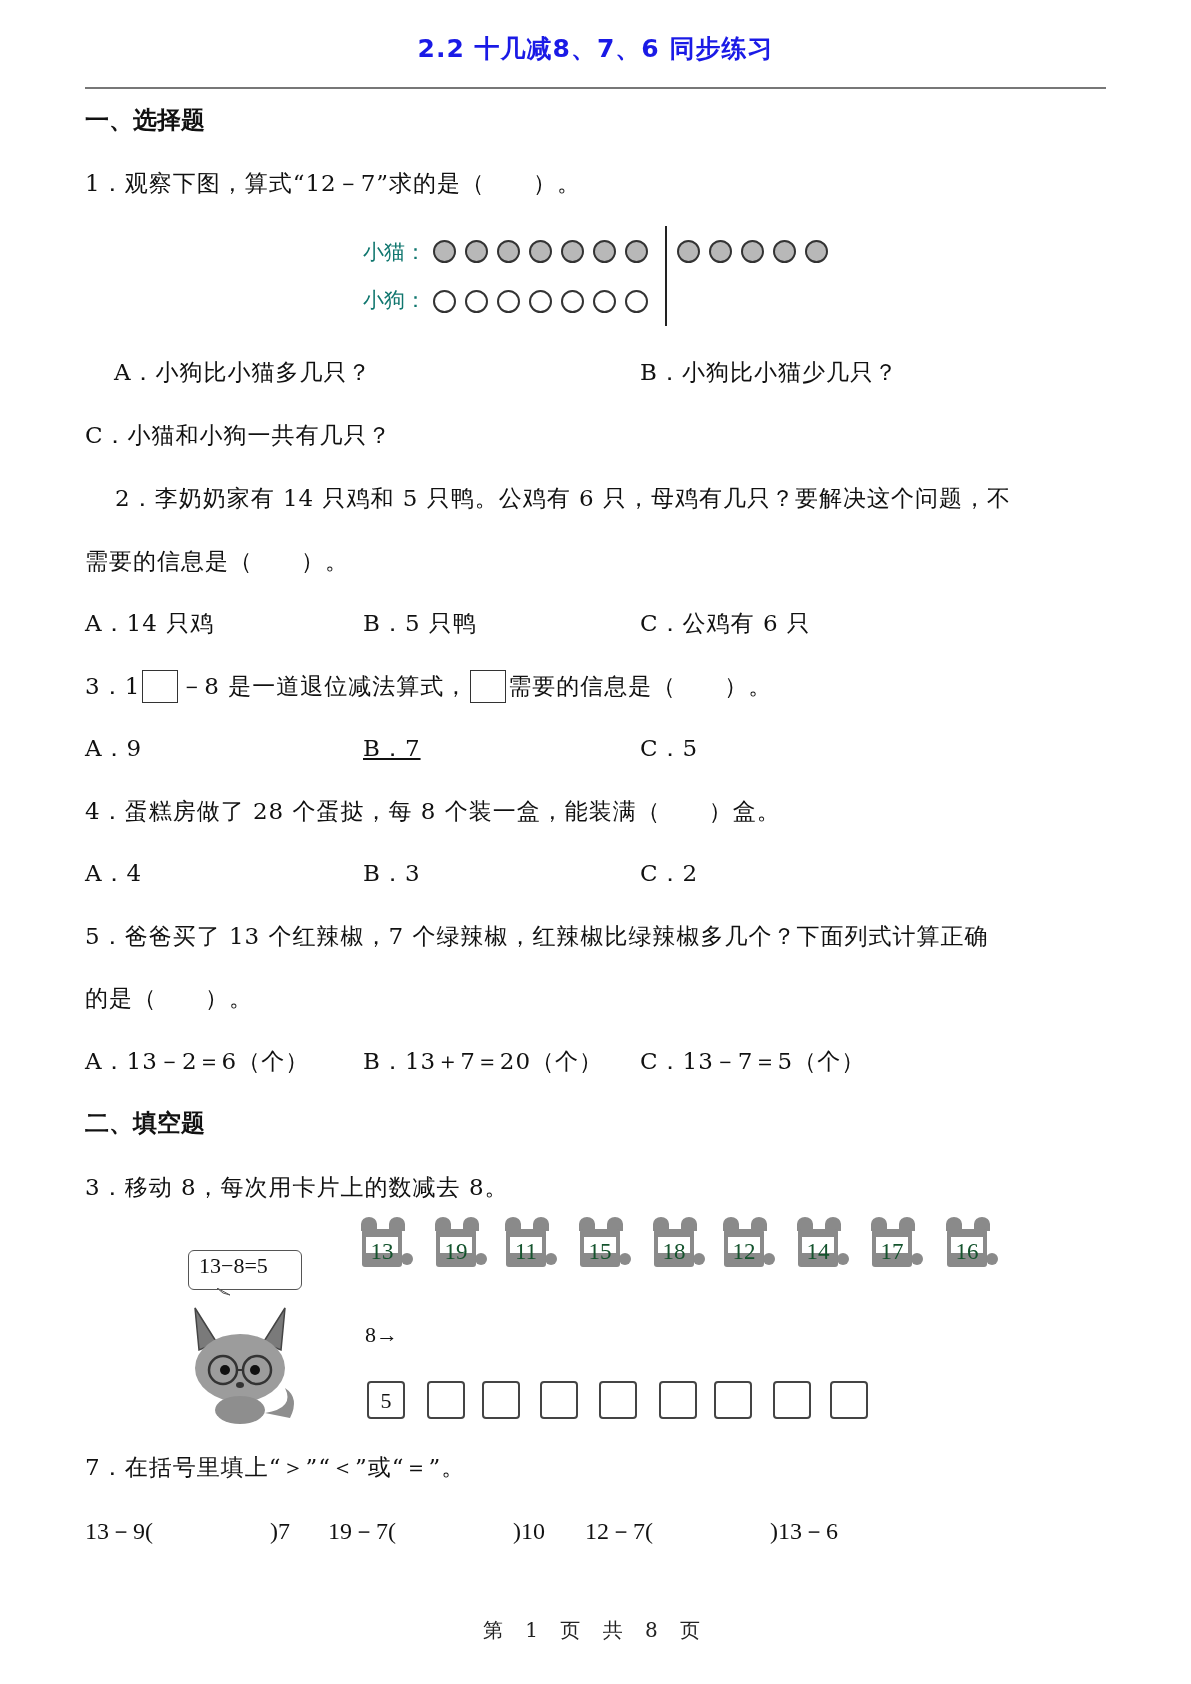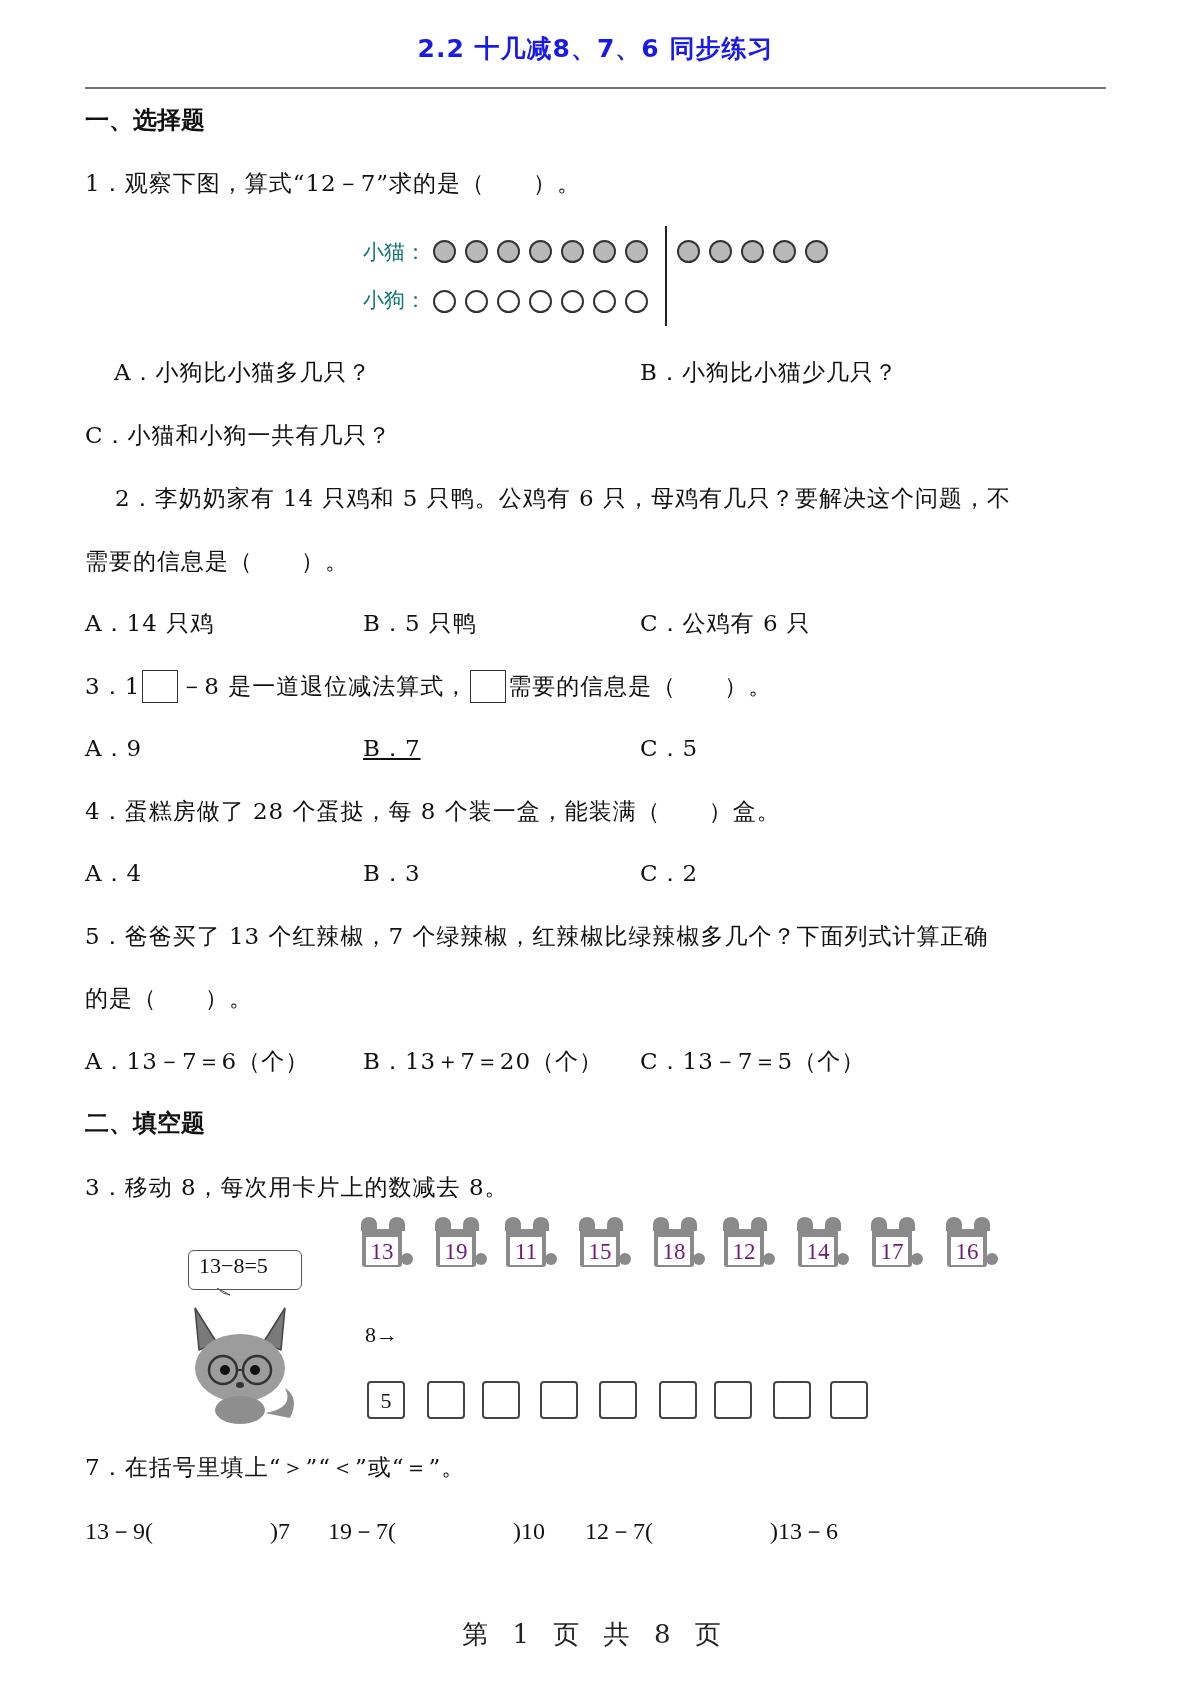--- a/index.html
+++ b/index.html
@@ -16,29 +16,29 @@
   .dot { display: inline-block; width: 23px; height: 23px; border-radius: 50%; border: 2px solid #333;
          box-sizing: border-box; margin-right: 9px; vertical-align: middle; }
   .dot.filled { background: #b8b8b8; }
   .dot.empty { background: #fff; }
   .vbar { width: 2px; background: #222; }
   .sqbox { display: inline-block; width: 36px; height: 33px; border: 1.5px solid #333; vertical-align: middle;
            box-sizing: border-box; margin: 0 2px; position: relative; top: -2px; }
   .card { width: 56px; height: 56px; }
   .card-body { position: absolute; left: 7px; top: 14px; width: 40px; height: 38px; background: #8a8a8a; border-radius: 3px; }
   .card-ear { position: absolute; top: 2px; width: 16px; height: 14px; background: #8a8a8a; border-radius: 50% 50% 0 0; }
-  .card-face { position: absolute; left: 11px; top: 22px; width: 32px; height: 28px; background: #fff;
-               font-size: 23px; text-align: center; line-height: 30px; color: #701a75; font-family: "Liberation Serif", serif; }
+  .card-face { position: absolute; left: 11px; top: 22px; width: 32px; height: 16px; background: #fff;
+               font-size: 23px; text-align: center; line-height: 30px; color: #14532d; font-family: "Liberation Serif", serif; }
   .card-tail { position: absolute; left: 46px; top: 38px; width: 12px; height: 12px; border-radius: 50%; background: #8a8a8a; }
   .ans-box { width: 38px; height: 38px; border: 2px solid #444; border-radius: 4px; box-sizing: border-box;
              font-size: 22px; text-align: center; line-height: 36px; font-family: "Liberation Serif", serif; }
   .bubble { border: 1.5px solid #555; border-radius: 6px; background: #fff; font-size: 22px;
             font-family: "Liberation Serif", serif; padding: 2px 10px; box-sizing: border-box; }
   .compare { font-size: 24px; font-family: "Liberation Serif", serif; white-space: nowrap; }
-  .footer { left: 0; width: 1191px; top: 1617px; text-align: center; font-size: 26px; letter-spacing: 8px; color: #222; }
+  .footer { left: 0; width: 1191px; top: 1617px; text-align: center; font-size: 20px; letter-spacing: 8px; color: #222; }
 </style>
 </head>
 <body>
 
 <div class="abs title">2.2 十几减8、7、6 同步练习</div>
 <div class="abs rule"></div>
 
 <div class="abs section" style="left:85px; top:104px;">一、选择题</div>
 
 <div class="abs line" style="left:85px; top:168px;">1．观察下图，算式“12－7”求的是（　　）。</div>
@@ -75,21 +75,21 @@
 <div class="abs opt" style="left:363px; top:733px;text-decoration:underline;">B．7</div>
 <div class="abs opt" style="left:640px; top:733px;">C．5</div>
 
 <div class="abs line" style="left:85px; top:796px;">4．蛋糕房做了 28 个蛋挞，每 8 个装一盒，能装满（　　）盒。</div>
 <div class="abs opt" style="left:85px; top:858px;">A．4</div>
 <div class="abs opt" style="left:363px; top:858px;">B．3</div>
 <div class="abs opt" style="left:640px; top:858px;">C．2</div>
 
 <div class="abs line" style="left:85px; top:921px;">5．爸爸买了 13 个红辣椒，7 个绿辣椒，红辣椒比绿辣椒多几个？下面列式计算正确</div>
 <div class="abs line" style="left:85px; top:983px;">的是（　　）。</div>
-<div class="abs opt" style="left:85px; top:1046px;">A．13－7＝6（个）</div>
+<div class="abs opt" style="left:85px; top:1046px;">A．13－2＝6（个）</div>
 <div class="abs opt" style="left:363px; top:1046px;">B．13＋7＝20（个）</div>
 <div class="abs opt" style="left:640px; top:1046px;">C．13－7＝5（个）</div>
 
 <div class="abs section" style="left:85px; top:1107px;">二、填空题</div>
 
 <div class="abs line" style="left:85px; top:1172px;">3．移动 8，每次用卡片上的数减去 8。</div>
 
 <div class="abs bubble" style="left:188px; top:1250px; width:114px; height:40px;">13−8=5</div>
 <svg class="abs" style="left:185px; top:1288px;" width="125" height="140" viewBox="0 0 125 140">
   <polygon points="38,5 45,7 32,0" fill="#fff" stroke="#555"></polygon>

